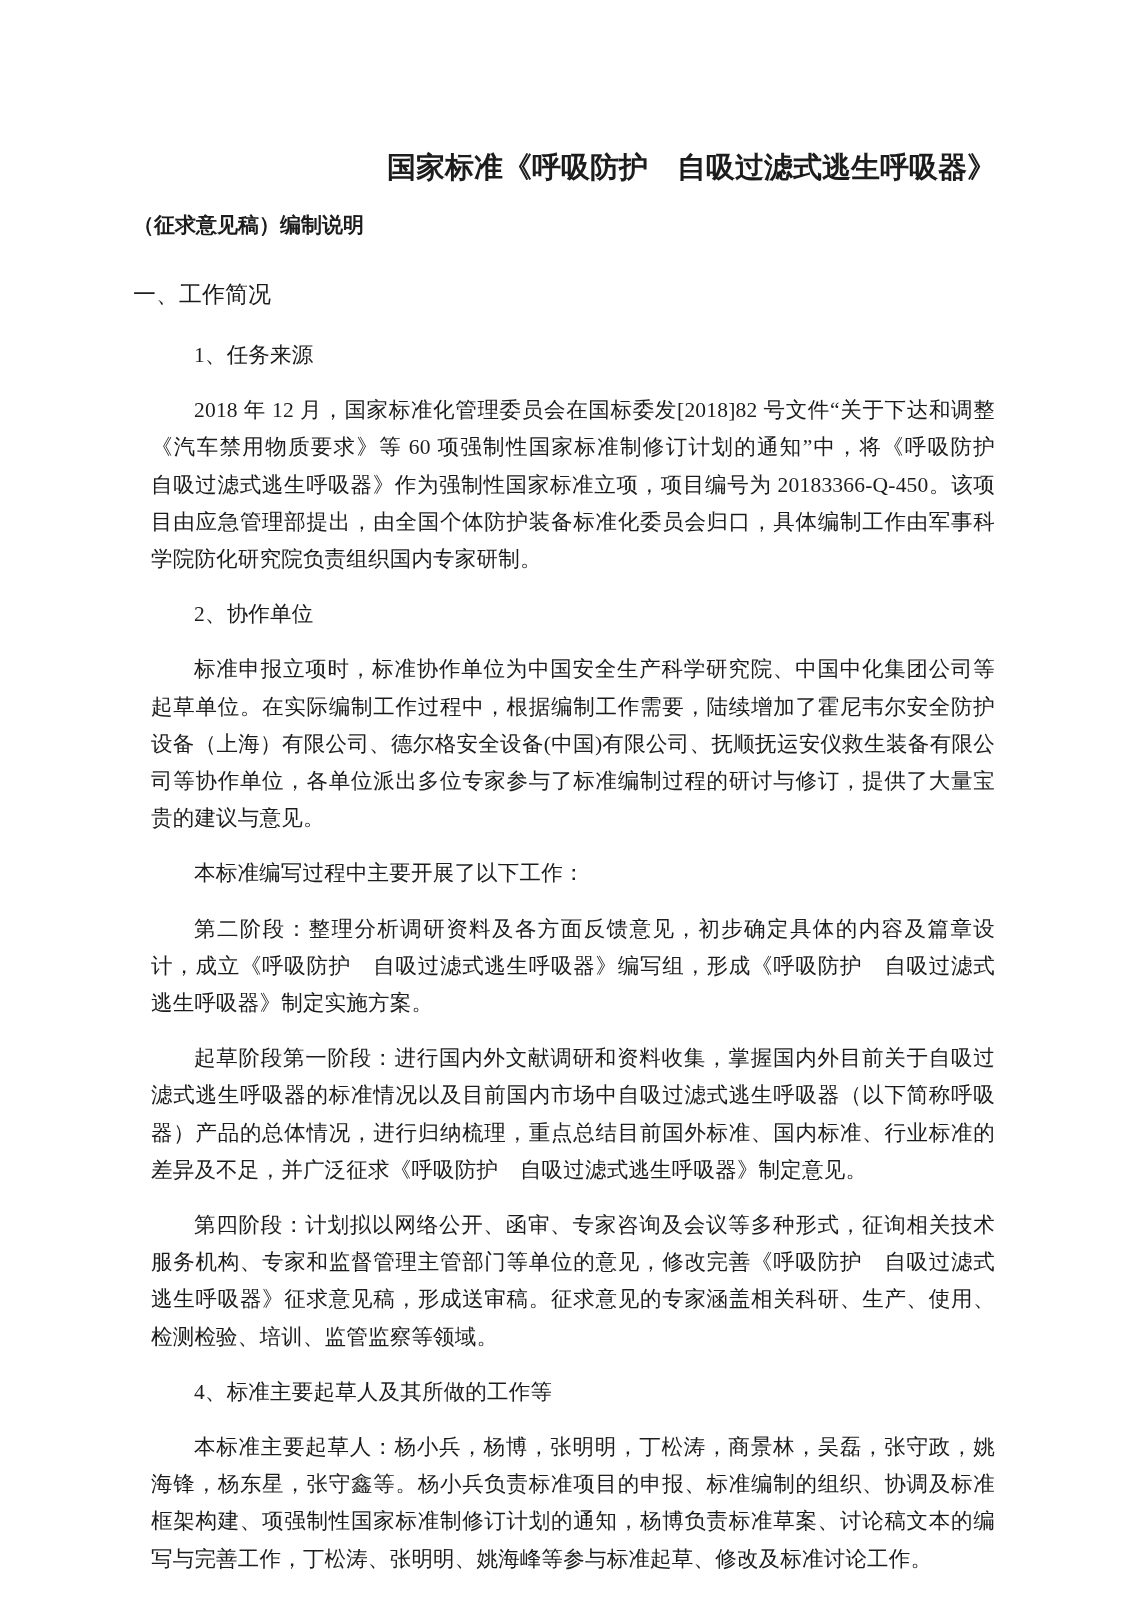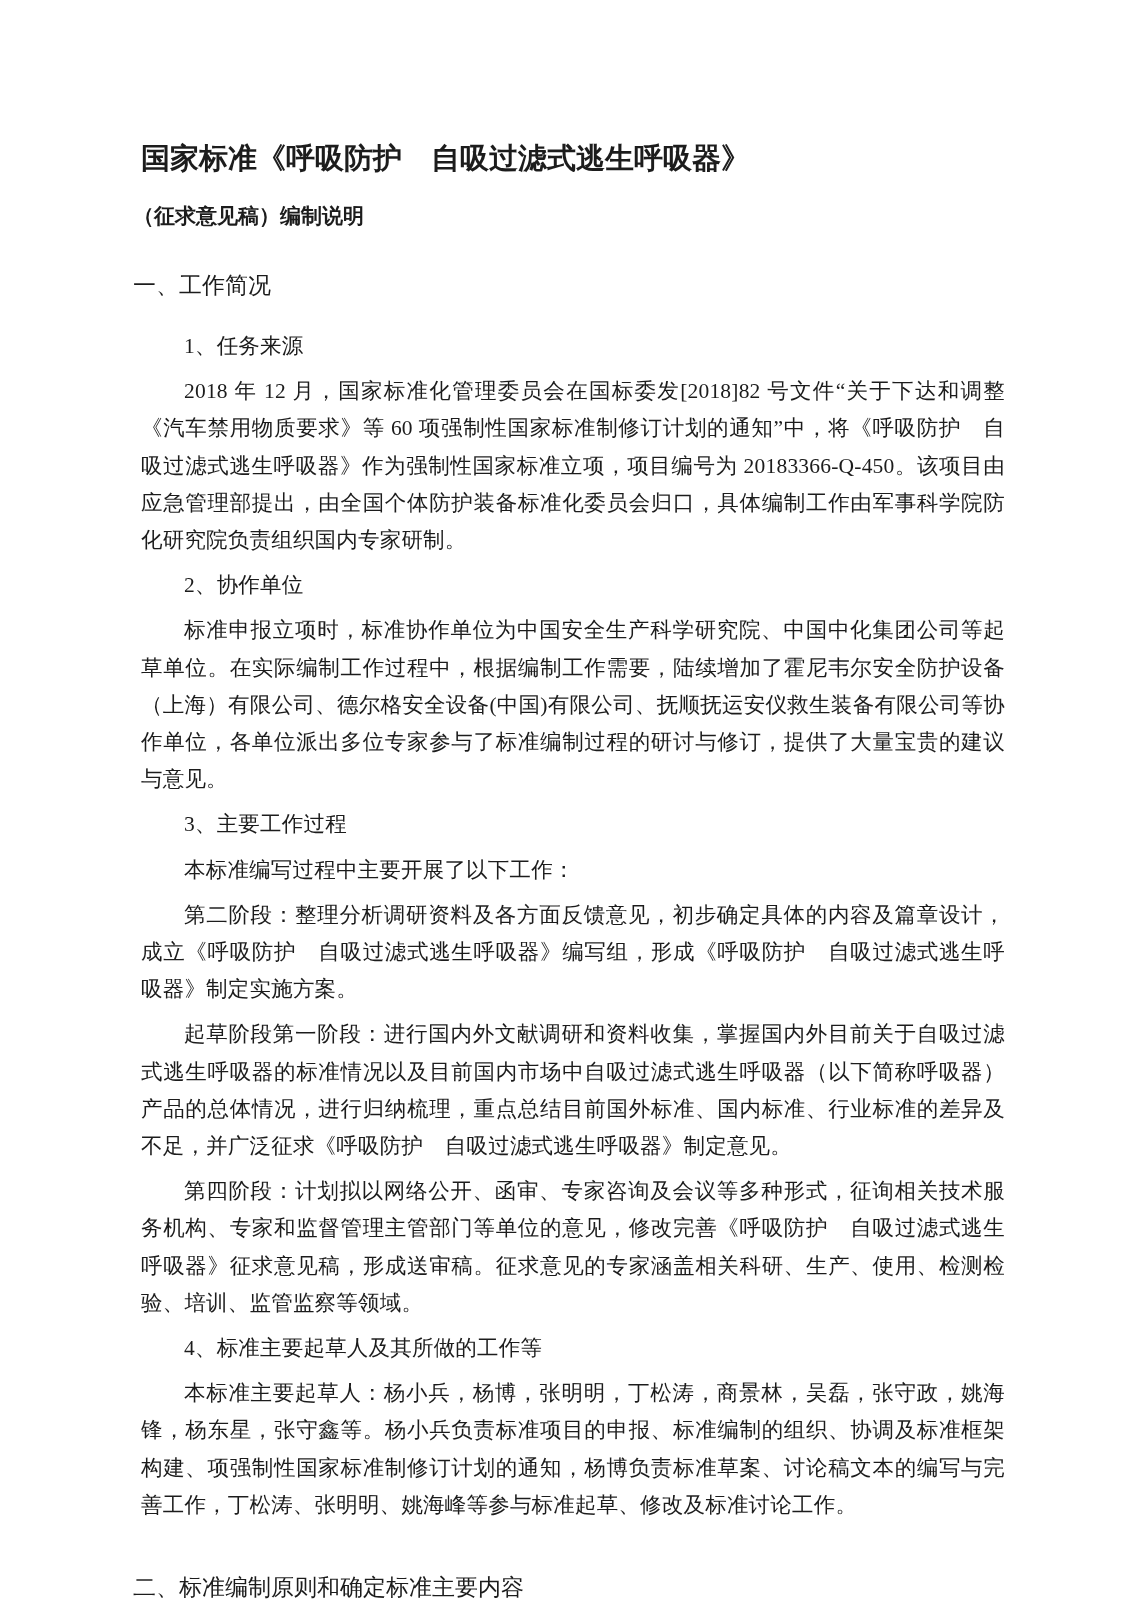--- a/index.html
+++ b/index.html
@@ -16,25 +16,25 @@
     color: #1c1c1c;
   }
   .page {
     box-sizing: border-box;
     width: 1131px;
     height: 1600px;
     padding: 130px 118px 0 133px;
     background: #ffffff;
   }
   .doc-title {
-    text-align: left;
+    text-align: right;
     font-weight: bold;
     font-size: 29px;
     line-height: 40px;
-    margin: 8px;
+    margin: 17px;
   }
   .doc-subtitle {
     font-weight: bold;
     font-size: 21px;
     line-height: 40px;
     margin: 18px 0 0 0;
   }
   .section-heading {
     font-family: "Liberation Sans", "DejaVu Sans", sans-serif;
     font-weight: normal;
@@ -44,40 +44,39 @@
   }
   .section-heading.second {
     margin-top: 48px;
     margin-bottom: 40px;
   }
   .body-text p {
     font-size: 21.5px;
     line-height: 37.2px;
     text-align: justify;
     text-indent: 2em;
-    margin: 8px;
+    margin: 18px;
     letter-spacing: 0.2px;
   }
 </style>
 </head>
 <body>
 
 <div class="page">
 
   <h1 class="doc-title">国家标准《呼吸防护　自吸过滤式逃生呼吸器》</h1>
   <h2 class="doc-subtitle">（征求意见稿）编制说明</h2>
 
   <div class="section-heading">一、工作简况</div>
 
   <div class="body-text">
     <p>1、任务来源</p>
     <p>2018 年 12 月，国家标准化管理委员会在国标委发[2018]82 号文件“关于下达和调整《汽车禁用物质要求》等 60 项强制性国家标准制修订计划的通知”中，将《呼吸防护　自吸过滤式逃生呼吸器》作为强制性国家标准立项，项目编号为 20183366-Q-450。该项目由应急管理部提出，由全国个体防护装备标准化委员会归口，具体编制工作由军事科学院防化研究院负责组织国内专家研制。</p>
     <p>2、协作单位</p>
     <p>标准申报立项时，标准协作单位为中国安全生产科学研究院、中国中化集团公司等起草单位。在实际编制工作过程中，根据编制工作需要，陆续增加了霍尼韦尔安全防护设备（上海）有限公司、德尔格安全设备(中国)有限公司、抚顺抚运安仪救生装备有限公司等协作单位，各单位派出多位专家参与了标准编制过程的研讨与修订，提供了大量宝贵的建议与意见。</p>
-    <p>3、主要工作过程</p>
     <p>本标准编写过程中主要开展了以下工作：</p>
     <p>第二阶段：整理分析调研资料及各方面反馈意见，初步确定具体的内容及篇章设计，成立《呼吸防护　自吸过滤式逃生呼吸器》编写组，形成《呼吸防护　自吸过滤式逃生呼吸器》制定实施方案。</p>
     <p>起草阶段第一阶段：进行国内外文献调研和资料收集，掌握国内外目前关于自吸过滤式逃生呼吸器的标准情况以及目前国内市场中自吸过滤式逃生呼吸器（以下简称呼吸器）产品的总体情况，进行归纳梳理，重点总结目前国外标准、国内标准、行业标准的差异及不足，并广泛征求《呼吸防护　自吸过滤式逃生呼吸器》制定意见。</p>
     <p>第四阶段：计划拟以网络公开、函审、专家咨询及会议等多种形式，征询相关技术服务机构、专家和监督管理主管部门等单位的意见，修改完善《呼吸防护　自吸过滤式逃生呼吸器》征求意见稿，形成送审稿。征求意见的专家涵盖相关科研、生产、使用、检测检验、培训、监管监察等领域。</p>
     <p>4、标准主要起草人及其所做的工作等</p>
     <p>本标准主要起草人：杨小兵，杨博，张明明，丁松涛，商景林，吴磊，张守政，姚海锋，杨东星，张守鑫等。杨小兵负责标准项目的申报、标准编制的组织、协调及标准框架构建、项强制性国家标准制修订计划的通知，杨博负责标准草案、讨论稿文本的编写与完善工作，丁松涛、张明明、姚海峰等参与标准起草、修改及标准讨论工作。</p>
   </div>
 
   <div class="section-heading second">二、标准编制原则和确定标准主要内容</div>
 

